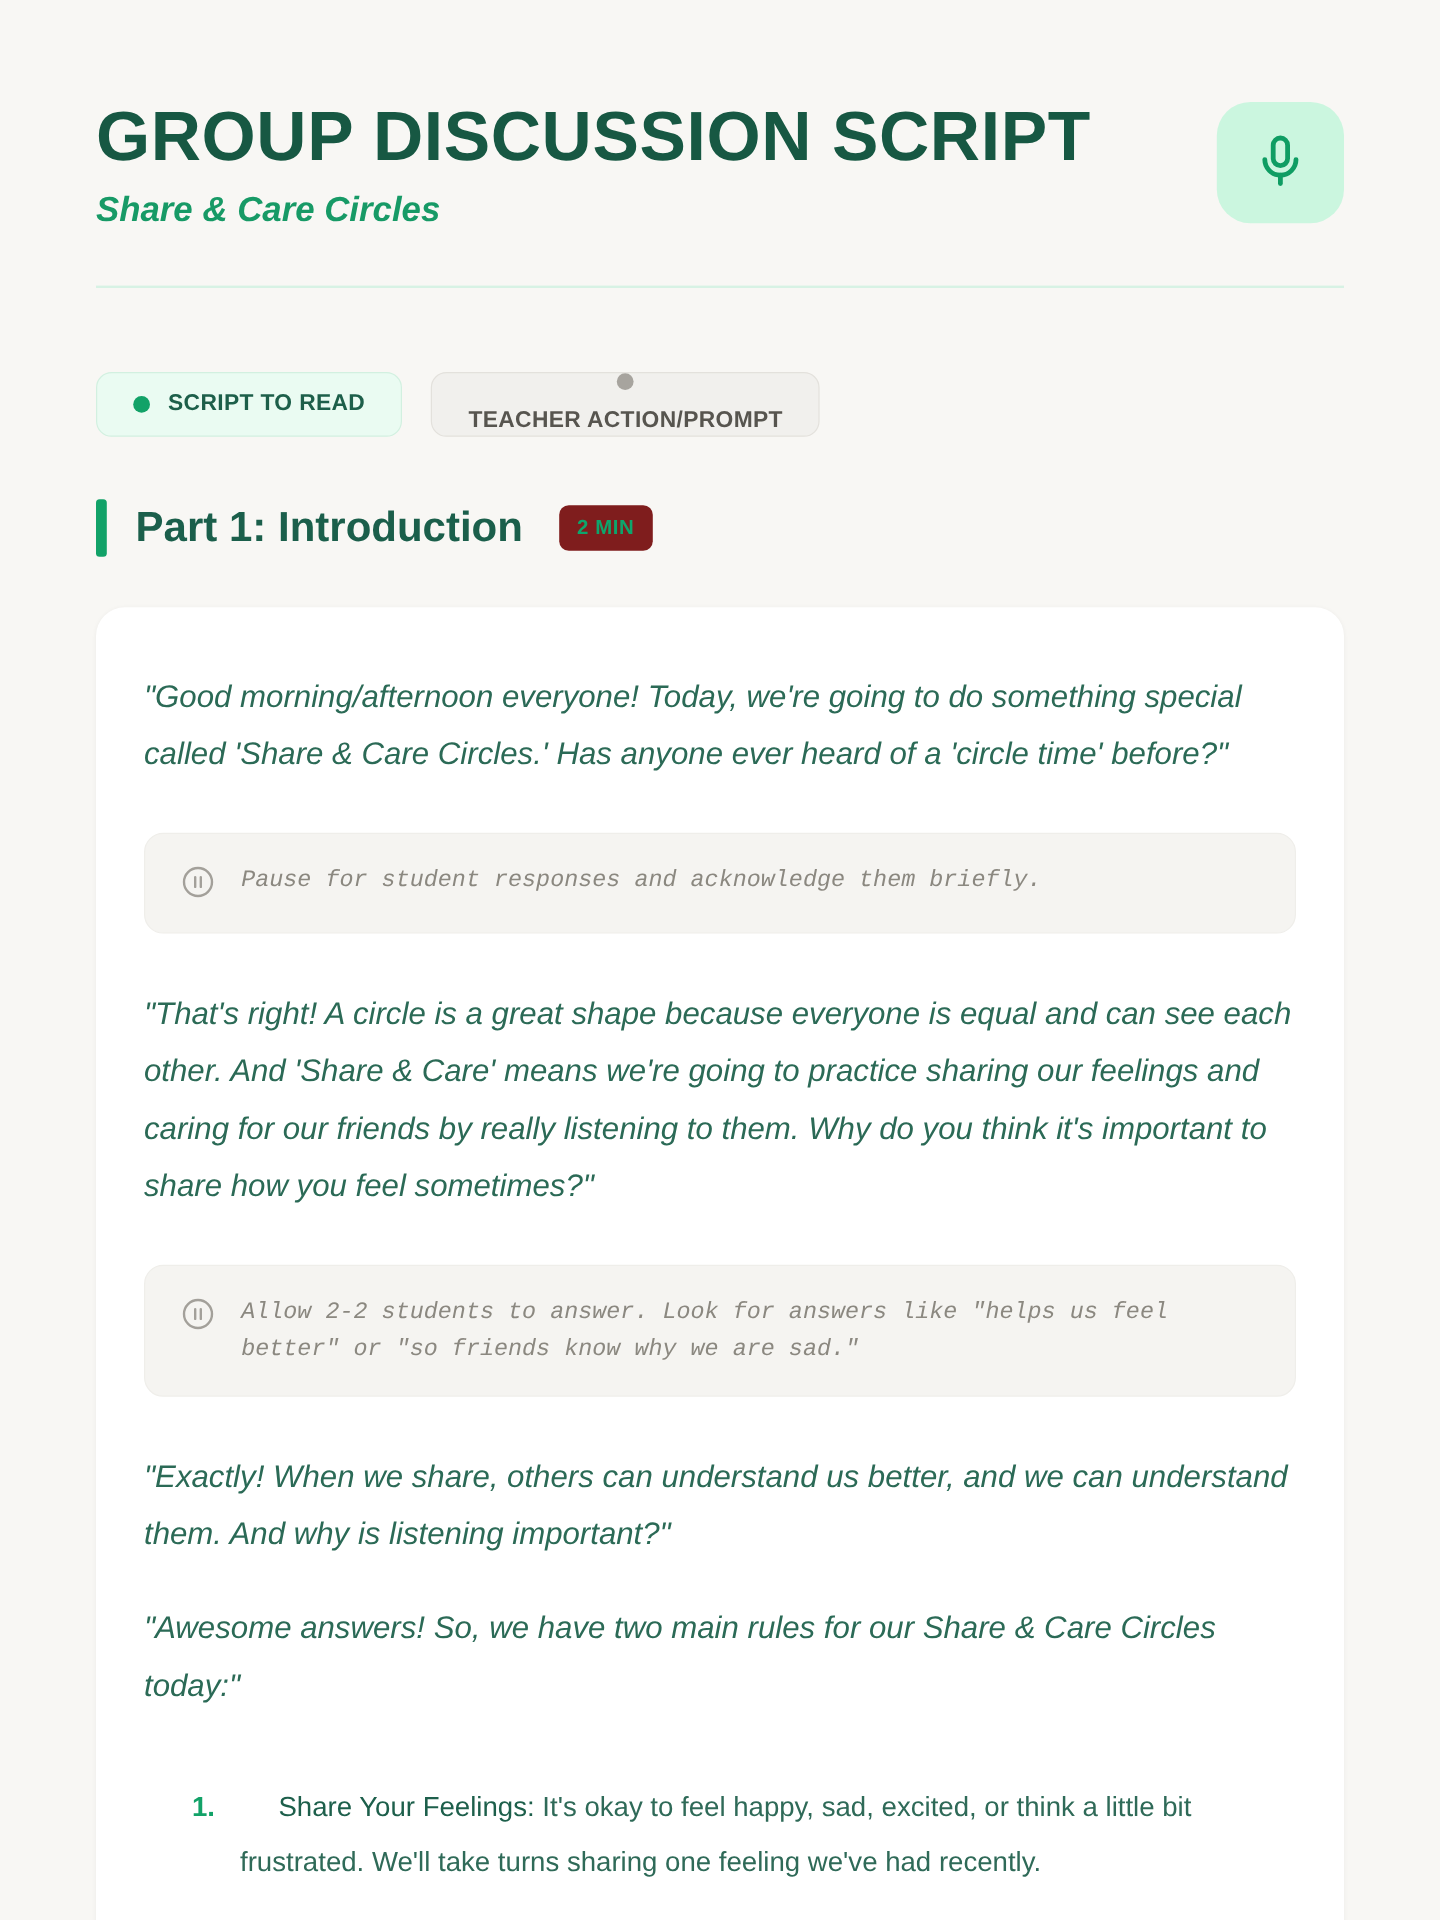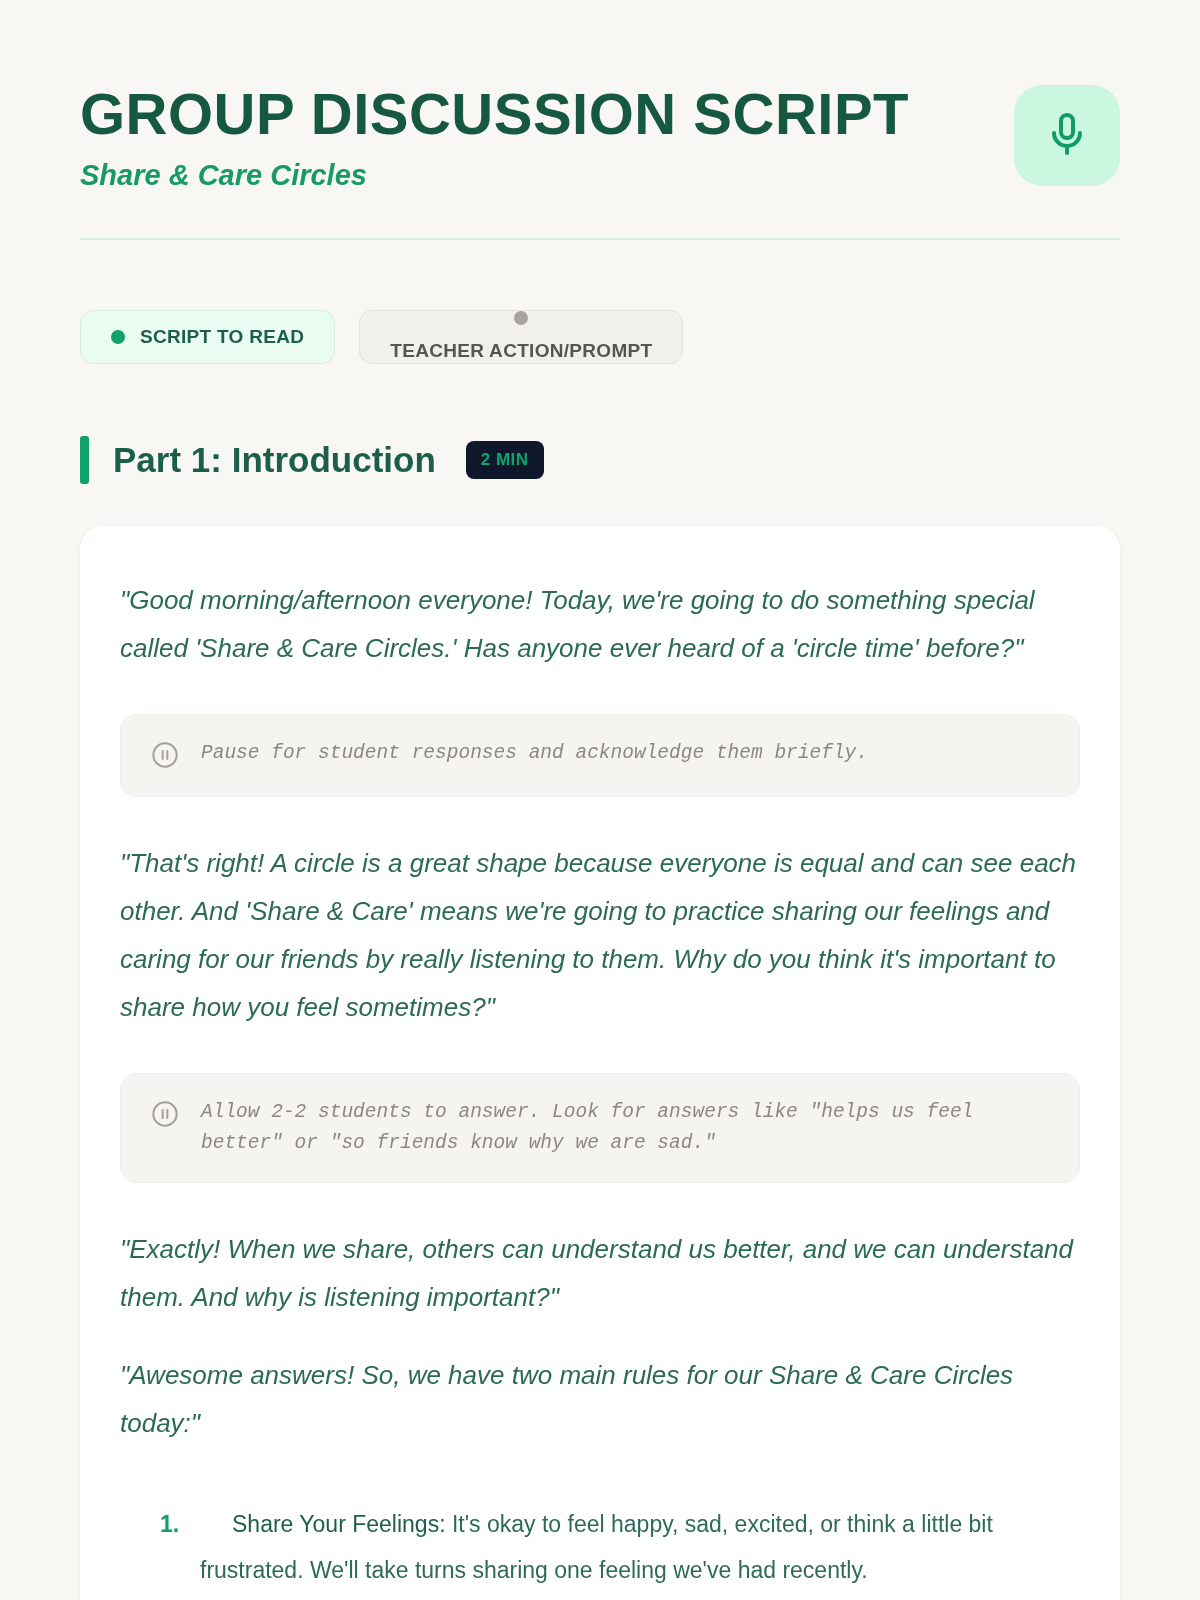--- a/index.html
+++ b/index.html
@@ -83,39 +83,39 @@
     border: 1px solid #e3e1dc;
     color: #57554f;
     flex-direction: column;
   }
   .dot { width: 14px; height: 14px; border-radius: 50%; }
   .dot-green { background: #12a268; }
   .dot-gray  { background: #a7a49e; }
 
   
   .section-header {
-    margin-top: 72px;
+    margin-top: 52px;
     display: flex;
     align-items: center;
     gap: 24px;
   }
   .section-bar {
     width: 9px;
     height: 48px;
     background: #12a268;
     border-radius: 3px;
     flex-shrink: 0;
   }
   .section-title {
     font-size: 35px;
     font-weight: 800;
     color: #1b5f4b;
   }
   .duration-badge {
-    background: #0f172a;
+    background: #7f1d1d;
     color: #0ea56c;
     font-size: 17px;
     font-weight: 700;
     letter-spacing: 0.5px;
     padding: 9px 15px;
     border-radius: 8px;
     margin-left: 6px;
   }
 
   

